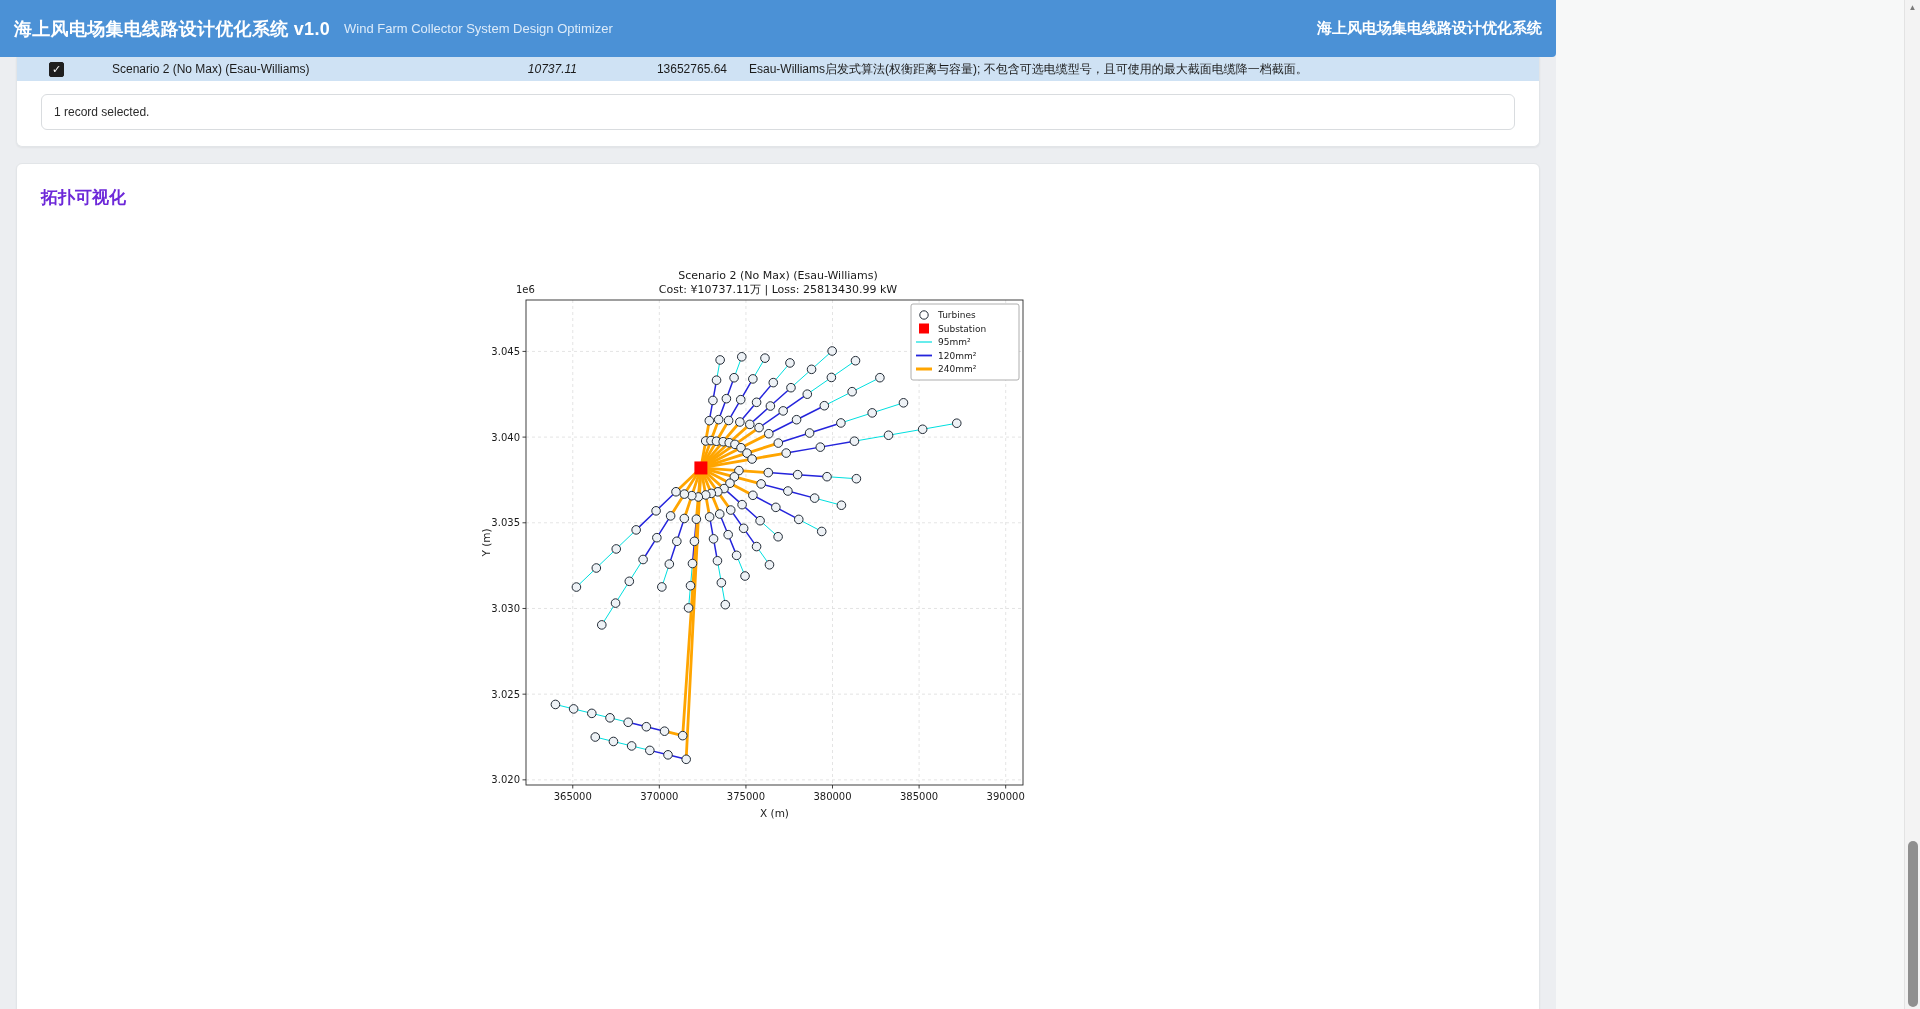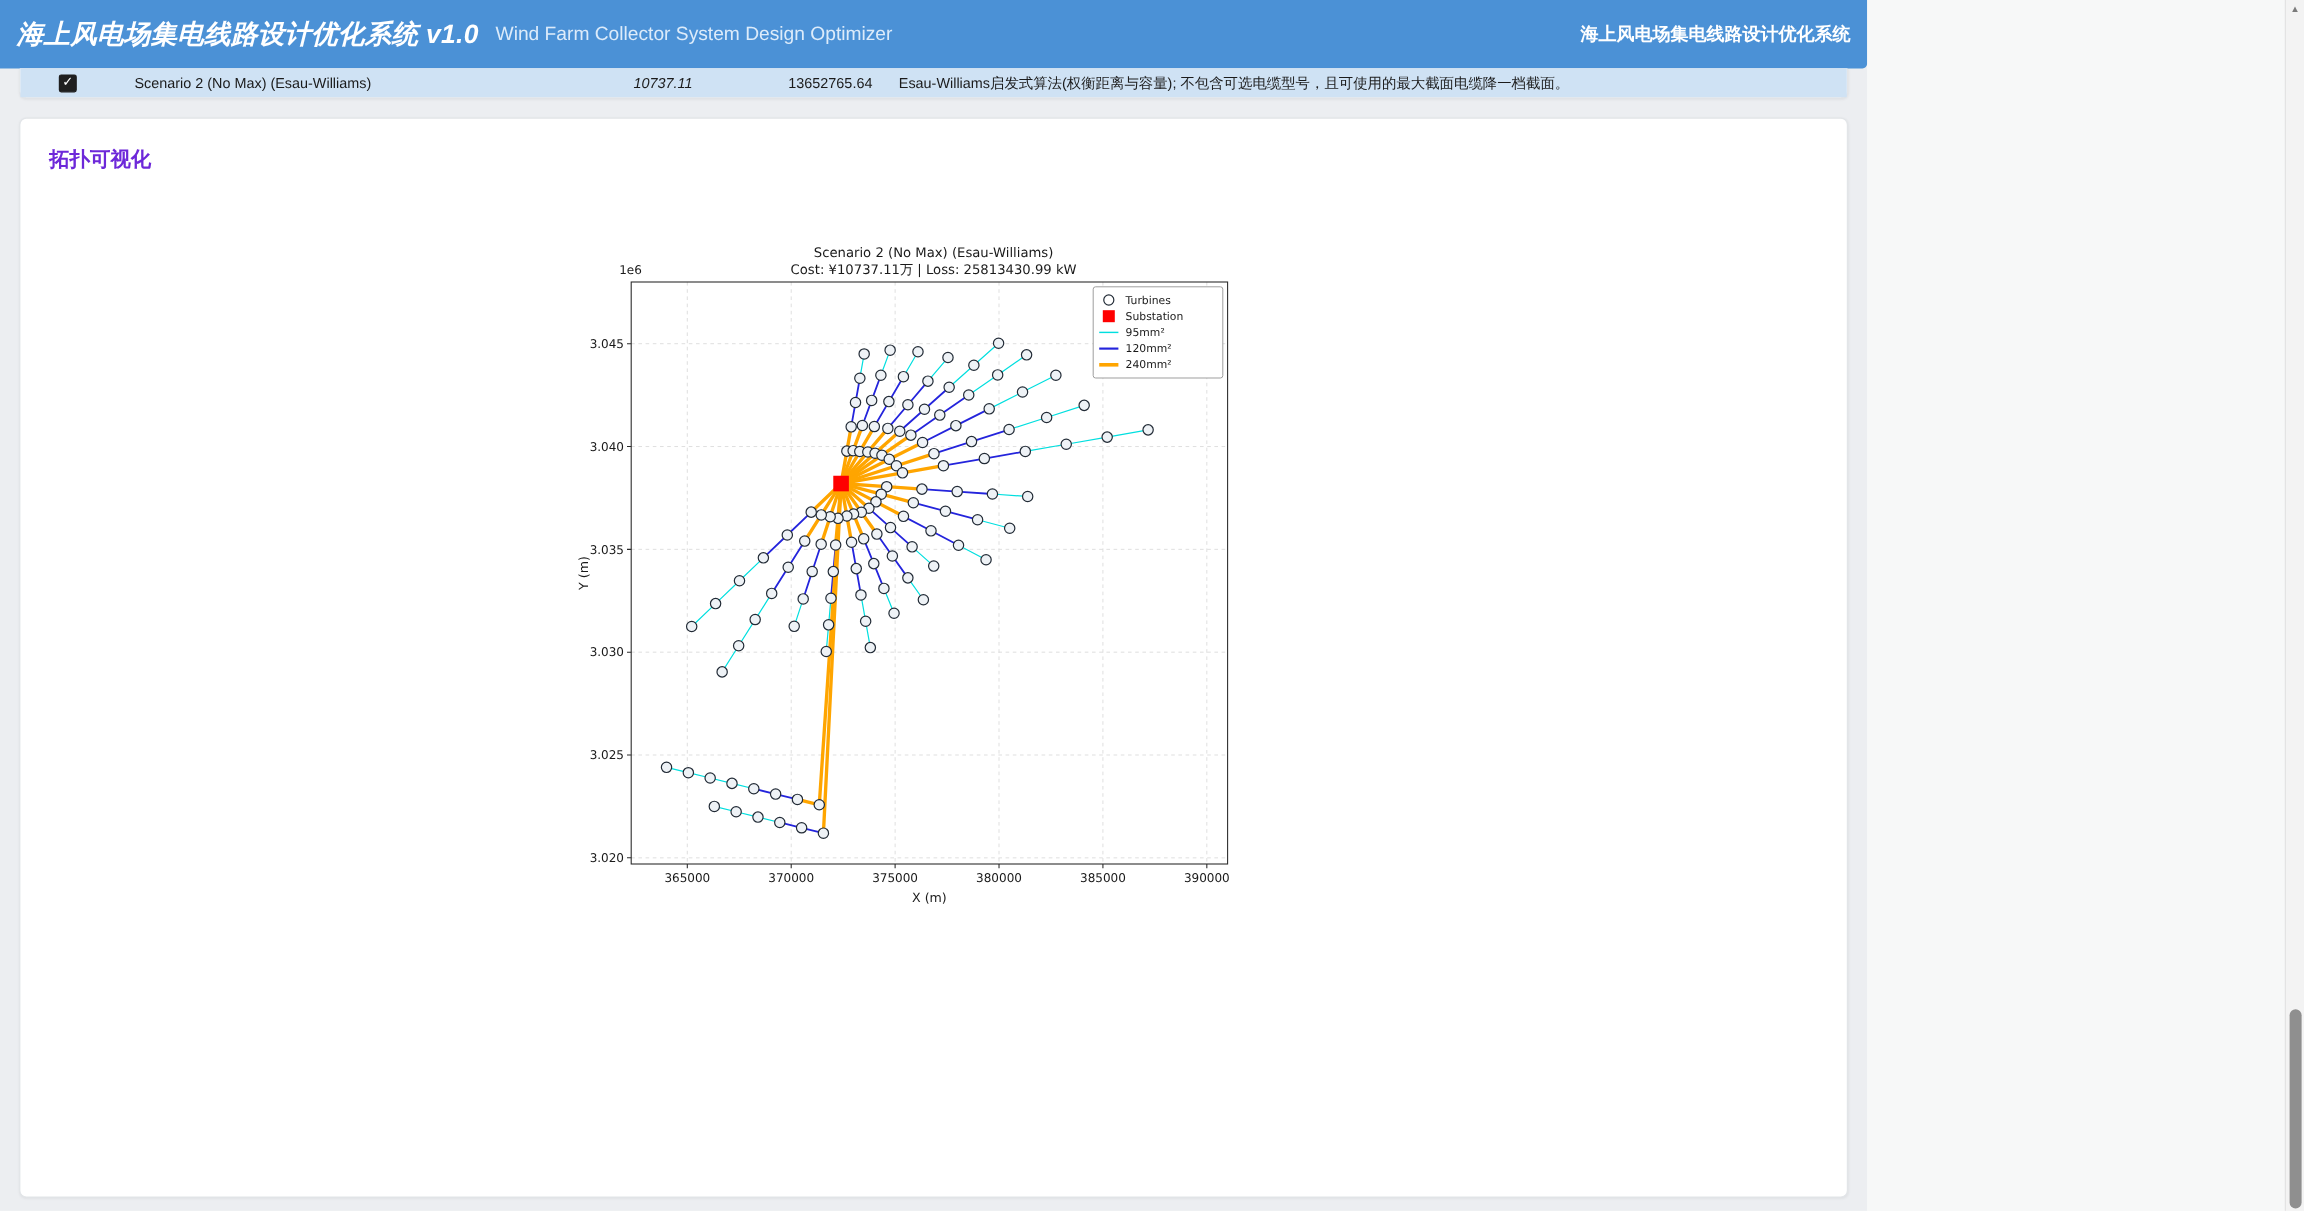--- a/index.html
+++ b/index.html
@@ -11,22 +11,22 @@
     color:#1d1f21;
   }
   .app { position:absolute; left:0; top:0; width:1556px; height:1009px; background:#eceef1; }
 
   
   .topbar {
     height:57px; background:#4b91d6; color:#fff;
     display:flex; align-items:center; padding:0 14px 0 14px;
     border-bottom-right-radius:4px;
   }
-  .topbar-title { font-size:22px; font-weight:bold; letter-spacing:.3px;font-style:italic; }
-  .topbar-subtitle { font-size:16px; color:#dcebfa; margin-left:14px; }
+  .topbar-title { font-size:18px; font-weight:bold; letter-spacing:.3px; }
+  .topbar-subtitle { font-size:13px; color:#dcebfa; margin-left:14px; }
   .topbar-right { margin-left:auto; font-size:15px; font-weight:bold; }
 
   
   .content { padding:0 16px; }
   .card {
     background:#fff; border:1px solid #e2e5e8; border-radius:6px;
     box-shadow:0 1px 2px rgba(0,0,0,.05);
   }
   .table-card { border-top-left-radius:0; border-top-right-radius:0; border-top:none; }
 
@@ -86,20 +86,23 @@
       <div class="sel-row">
         <div class="cell-cb">
           <div class="checkbox">
             <span>✓</span>
           </div>
         </div>
         <div class="cell-name">Scenario 2 (No Max) (Esau-Williams)</div>
         <div class="cell-num1">10737.11</div>
         <div class="cell-num2">13652765.64</div>
         <div class="cell-desc">Esau-Williams启发式算法(权衡距离与容量); 不包含可选电缆型号，且可使用的最大截面电缆降一档截面。</div>
+      </div>
+      <div class="table-footer-wrap">
+        <div class="records-box">1 record selected.</div>
       </div>
     </div>
 
     <div class="card viz-card">
       <div class="viz-title">拓扑可视化</div>
       <div class="figure-wrap">
         <svg id="topology-plot" width="600" height="562">
             <rect x="0" y="0" width="600" height="562" fill="#ffffff"></rect>
             <line x1="94.7560975609756" y1="35" x2="94.7560975609756" y2="520" stroke="#d9d9d9" stroke-width="0.7" stroke-dasharray="3,3"></line>
             <line x1="181.34146341463415" y1="35" x2="181.34146341463415" y2="520" stroke="#d9d9d9" stroke-width="0.7" stroke-dasharray="3,3"></line>

